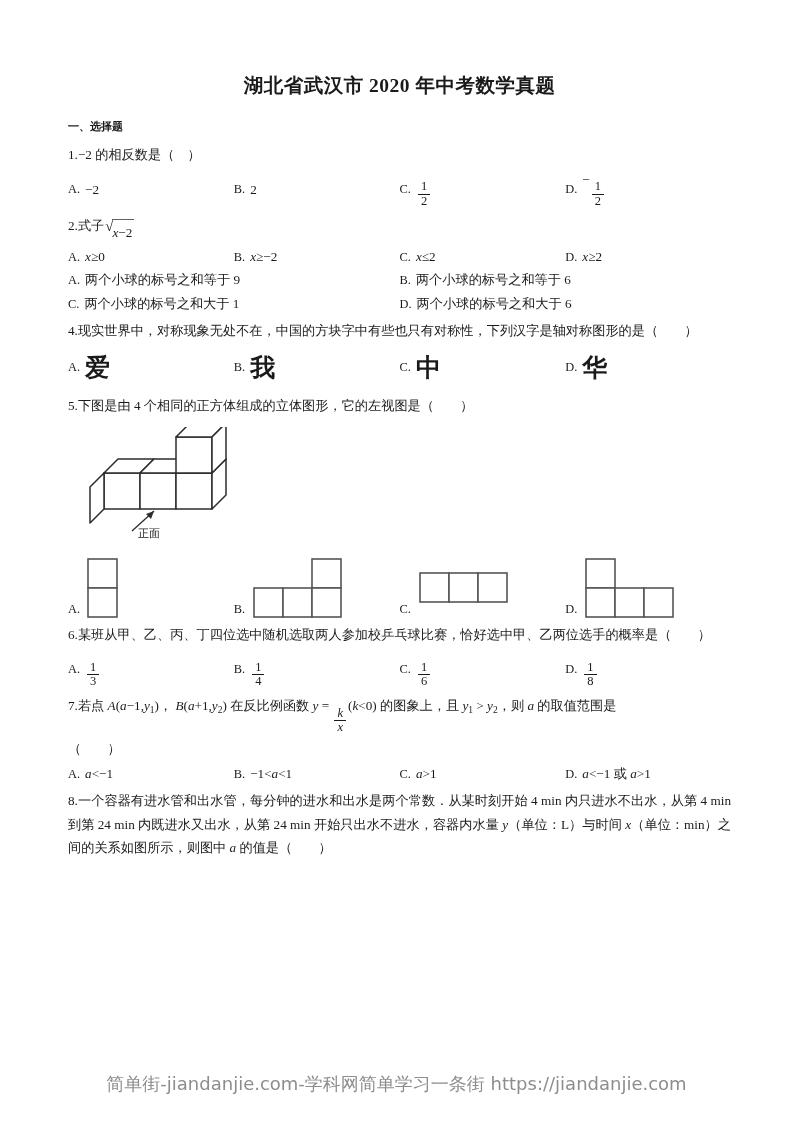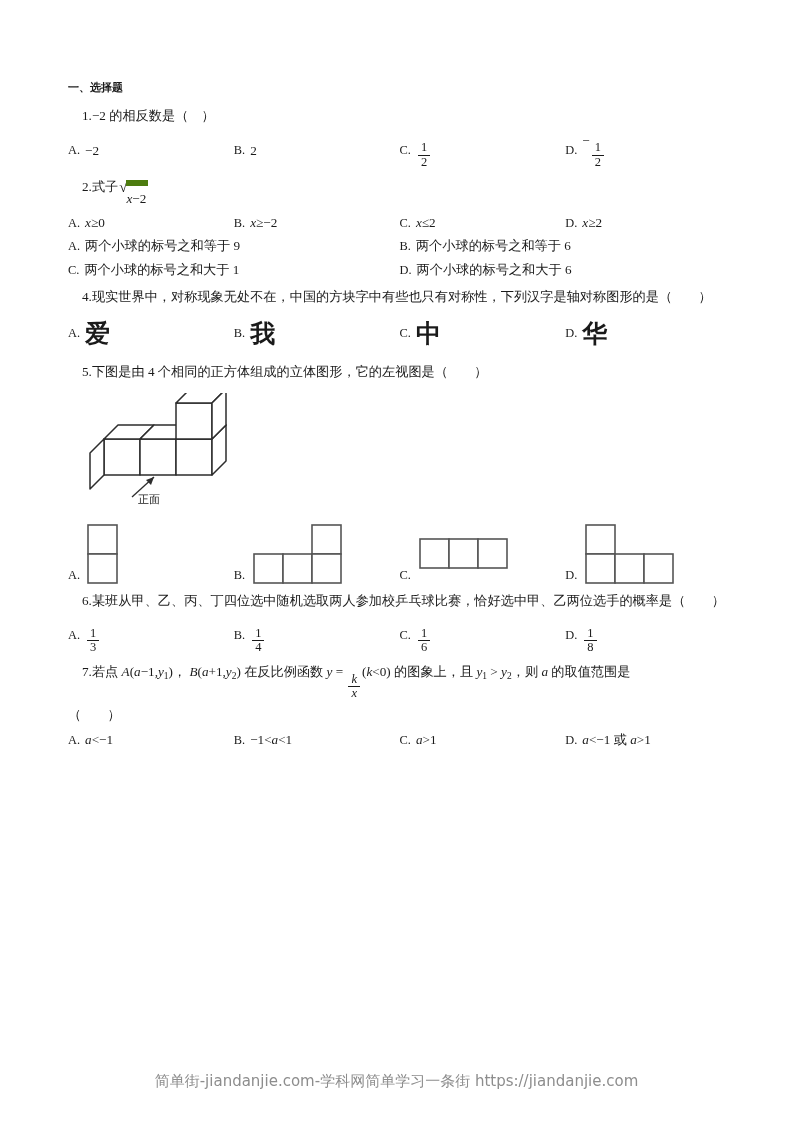--- a/index.html
+++ b/index.html
@@ -40,21 +40,21 @@
     margin: 20px 0 9px 0;
   }
 
   
   .q {
     font-size: 13.2px;
     line-height: 1.78;
     margin: 0 0 2px 0;
     text-align: justify;
   }
-  .q-stem { margin-bottom: 3px; margin-left: 14px; }
+  .q-stem { margin-bottom: 3px; }
 
   
   .choices {
     display: flex;
     font-size: 13.2px;
     margin: 5px 0 6px 0;
   }
   .choices.c4 > .choice { width: 25%; }
   .choices.c2 > .choice { width: 50%; }
   .choice {
@@ -92,21 +92,21 @@
   .frac .num { padding: 0 3px; }
   .frac .den { padding: 0 3px; border-top: 1px solid #1a1a1a; }
   .sqrt {
     display: inline-flex;
     align-items: stretch;
     vertical-align: -0.08em;
     margin: 0 1px;
   }
   .sqrt .rad { font-size: 15px; line-height: 1; }
   .sqrt .rand {
-    border-top: 6px solid #4d7c0f;
+    border-top: 1px solid #4d7c0f;
     padding: 1px 2px 0 1px;
     margin-left: -2px;
   }
   sub { font-size: .72em; vertical-align: -0.28em; }
 
   
   .fig-solid {
     margin: 10px 0 4px 18px;
   }
   .fig-choices {
@@ -117,30 +117,31 @@
   }
   .fig-choices > .fc { width: 25%; display: flex; align-items: flex-end; gap: 6px; }
   .fc .lbl { font-size: 12.4px; padding-bottom: 2px; }
 
   .footer {
     position: absolute;
     left: 0;
     top: 1072px;
     width: 793px;
     text-align: center;
-    font-size: 15px;
+    font-size: 18px;
     color: #8d8d8d;
     font-family: "DejaVu Sans", sans-serif;
   }
 </style>
 </head>
 <body>
 
 <div class="page">
 
+  <h1 class="doc-title">湖北省武汉市 2020 年中考数学真题</h1>
 
   <div class="section-head">一、选择题</div>
 
   <div class="q q-stem">1.−2 的相反数是（　）</div>
   <div class="choices c4">
     <div class="choice">
       <span class="lbl">A.</span>
       <span class="val">−2</span>
     </div>
     <div class="choice">
@@ -364,16 +365,19 @@
     <div class="choice">
       <span class="lbl">C.</span>
       <span class="val"><span class="mi">a</span>&gt;1</span>
     </div>
     <div class="choice">
       <span class="lbl">D.</span>
       <span class="val"><span class="mi">a</span>&lt;−1 或 <span class="mi">a</span>&gt;1</span>
     </div>
   </div>
 
+  <div class="q q-stem">
+    8.一个容器有进水管和出水管，每分钟的进水和出水是两个常数．从某时刻开始 4 min 内只进水不出水，从第 4 min 到第 24 min 内既进水又出水，从第 24 min 开始只出水不进水，容器内水量 <span class="mi">y</span>（单位：L）与时间 <span class="mi">x</span>（单位：min）之间的关系如图所示，则图中 <span class="mi">a</span> 的值是（　　）
+  </div>
 
 </div>
 
 <div class="footer">简单街-jiandanjie.com-学科网简单学习一条街 https://jiandanjie.com</div>
 
 </body></html>

